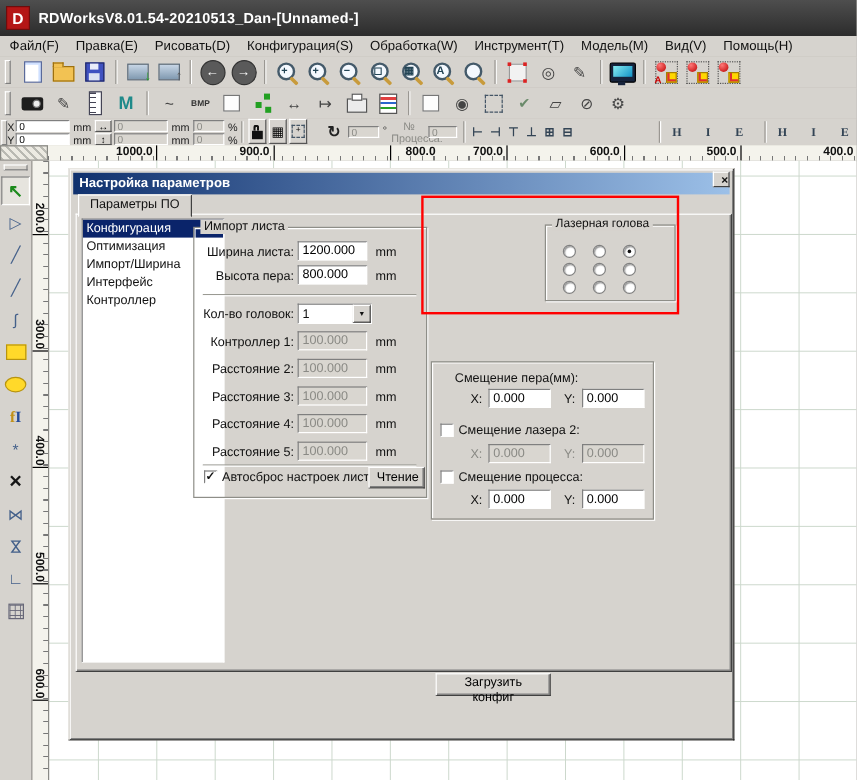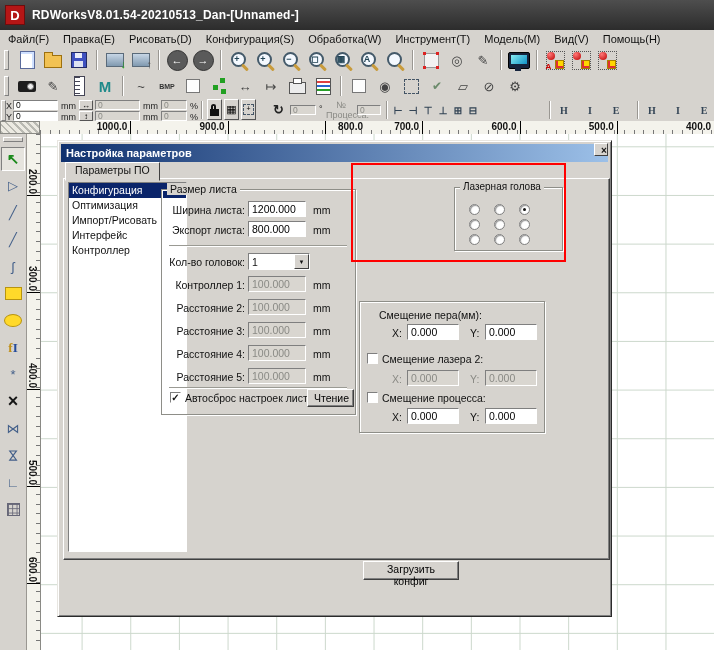--- a/index.html
+++ b/index.html
@@ -488,31 +488,31 @@
   <div class="dialog">
     <div class="dlg-title">
       <span>Настройка параметров</span>
     </div>
     <button class="dlg-close"><span>×</span></button>
     <div class="tab"><span>Параметры ПО</span></div>
     <div class="tabframe"></div>
     <div class="listbox" id="navlist">
         <div class="nav-item sel">Конфигурация</div>
         <div class="nav-item">Оптимизация</div>
-        <div class="nav-item">Импорт/Рисовать</div>
+        <div class="nav-item">Импорт/Ширина</div>
         <div class="nav-item">Интерфейс</div>
         <div class="nav-item">Контроллер</div>
       </div>
 
     <div class="grp" id="sheet-group" style="left:103px;top:48px;width:193px;height:224px">
-      <span class="grplab">Размер листа</span>
+      <span class="grplab">Импорт листа</span>
       <span class="glabel" style="top:14px">Ширина листа:</span>
       <input class="fld" style="left: 86px; top: 11px; width: 58px;" readonly="" value="1200.000">
       <span class="gunit" style="top:14px">mm</span>
-      <span class="glabel" style="top:34px">Экспорт листа:</span>
+      <span class="glabel" style="top:34px">Высота пера:</span>
       <input class="fld" style="left: 86px; top: 31px; width: 58px;" readonly="" value="800.000">
       <span class="gunit" style="top:34px">mm</span>
       <div class="divider" style="left:7px;top:55px;width:178px"></div>
       <span class="glabel" style="top:66px">Кол-во головок:</span>
       <div class="combo" style="left:86px;top:63px;width:62px">
         <span class="val">1</span>
         <span class="drop">▼</span>
       </div>
       <div id="dist-rows">
           <span class="glabel" style="top: 89px;">Контроллер 1:</span>

